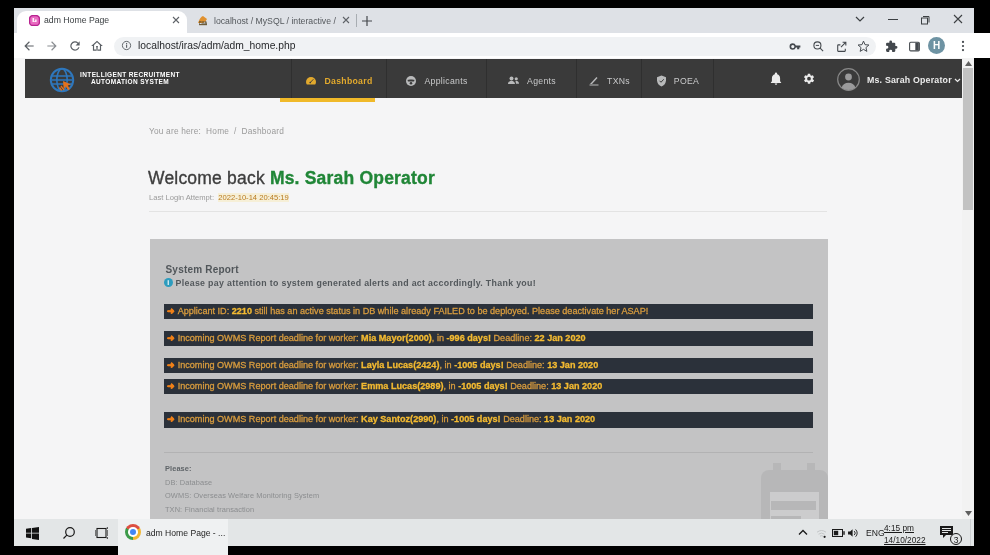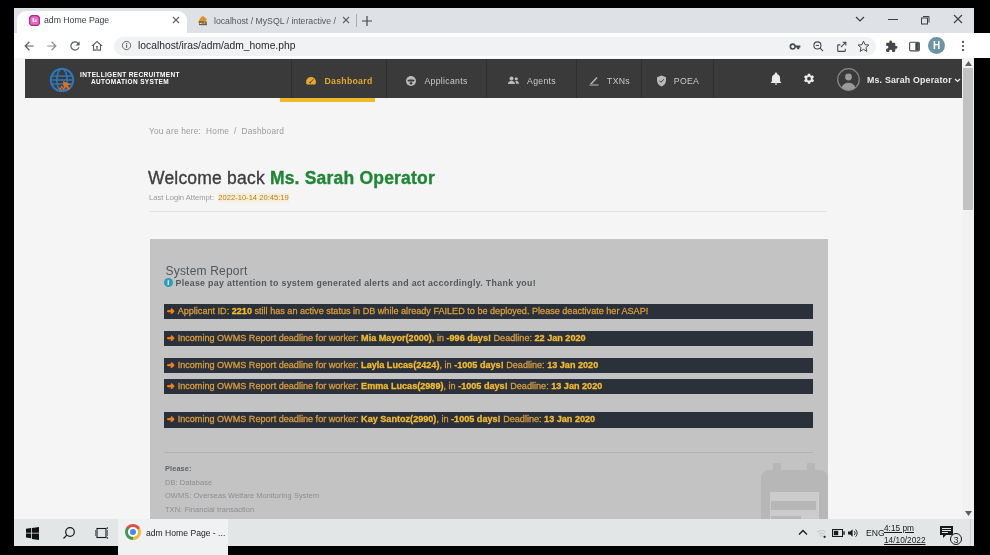--- a/index.html
+++ b/index.html
@@ -32,21 +32,21 @@
 
   
   .crumb { position:absolute; left:135px; top:68px; font-size:8.3px; color:#9a9a9a; letter-spacing:0.2px; }
   .welcome { position:absolute; left:134px; top:110px; font-size:17.5px; color:#3e3e3e; letter-spacing:0.2px; -webkit-text-stroke:0.35px #3e3e3e; }
   .welcome b { color:#208637; -webkit-text-stroke:0.35px #208637; }
   .lastlogin { position:absolute; left:135px; top:135px; font-size:7.6px; color:#9a9a9a; }
   .lastlogin span { color:#b97b20; background:rgba(250,228,150,0.32); }
   .hr1 { position:absolute; left:135px; top:153px; width:678px; height:1px; background:#e3e3e3; }
 
   .card { position:absolute; left:135.5px; top:180.5px; width:678px; height:291px; background:#c3c3c4; }
-  .ctitle { position:absolute; left:16px; top:25px; font-size:12px; font-weight:normal; color:#51565a; letter-spacing:0.2px; }
+  .ctitle { position:absolute; left:16px; top:25px; font-size:10px; font-weight:bold; color:#51565a; letter-spacing:0.2px; }
   .cinfo { position:absolute; left:26px; top:39.5px; font-size:8.8px; font-weight:bold; color:#53585c; letter-spacing:0.32px; }
   .iinfo { position:absolute; left:14px; top:39px; width:9.5px; height:9.5px; border-radius:50%; background:#2d9cbe; color:#fff; font-size:7px; font-weight:bold; text-align:center; line-height:9.5px; }
   .bar { position:absolute; left:14.5px; width:649px; height:15.5px; background:#2b313a; color:#d89c3e; font-size:9.1px; line-height:15.5px; white-space:nowrap; letter-spacing:0px; -webkit-text-stroke:0.3px #d89c3e; }
   .bar b { color:#f3ba31; -webkit-text-stroke:0.3px #f3ba31; }
   .bar .arr { color:#f08018; font-weight:bold; margin:0 3px 0 3px; -webkit-text-stroke:0.5px #f08018; }
   .chr { position:absolute; left:14.5px; top:213.5px; width:649px; height:1px; background:#b2b2b3; }
   .hints { position:absolute; left:15.5px; top:223.5px; font-size:7.4px; color:#8b8d8f; line-height:13.7px; letter-spacing:0.1px; }
   .hints b { color:#5f6468; }
   
   .cal { position:absolute; left:611px; top:224px; width:67px; height:67px; }

